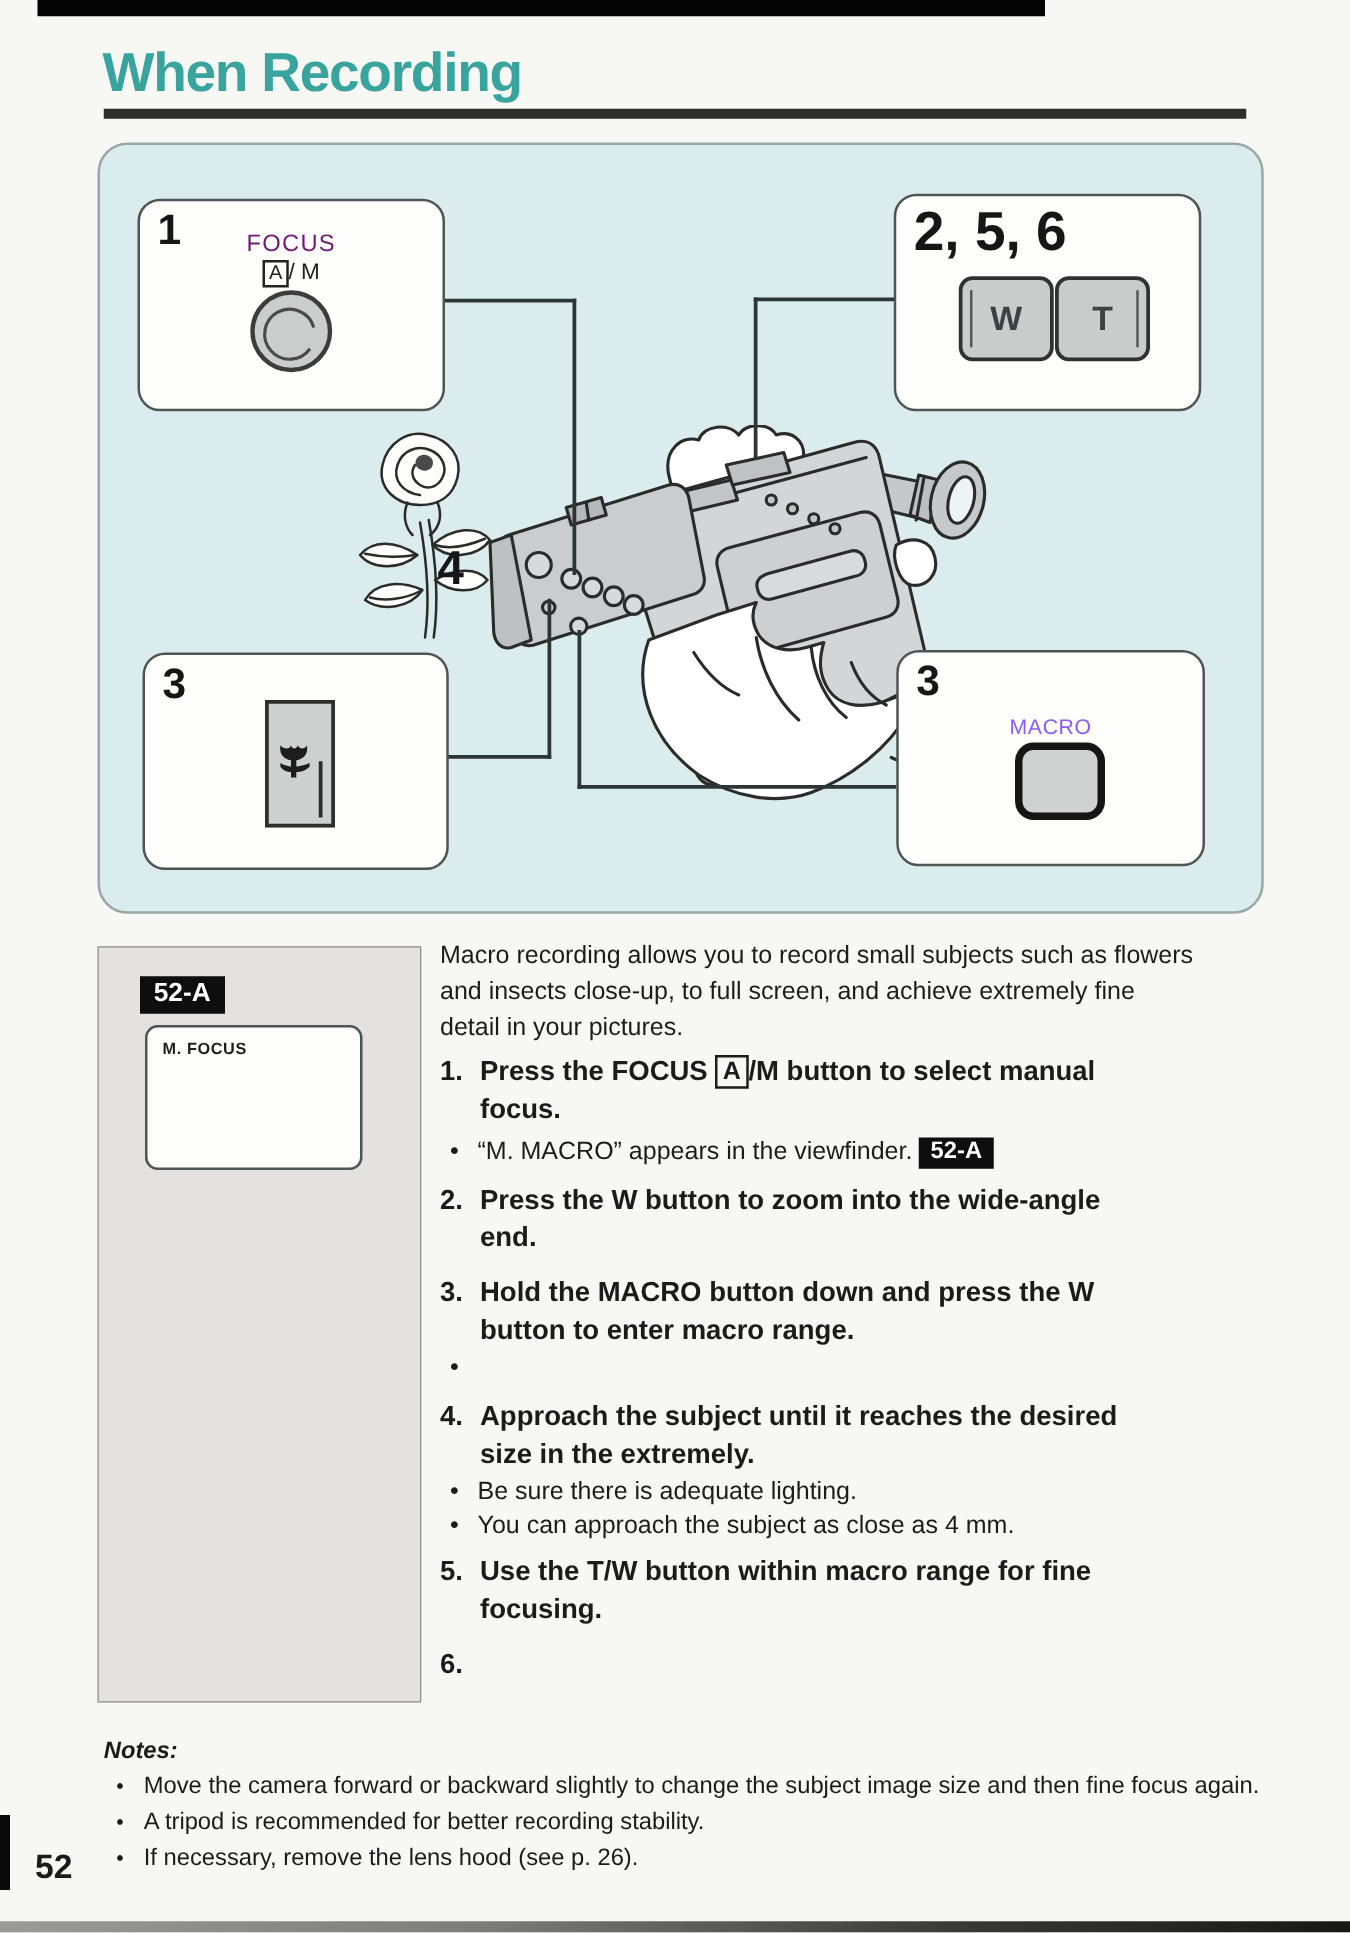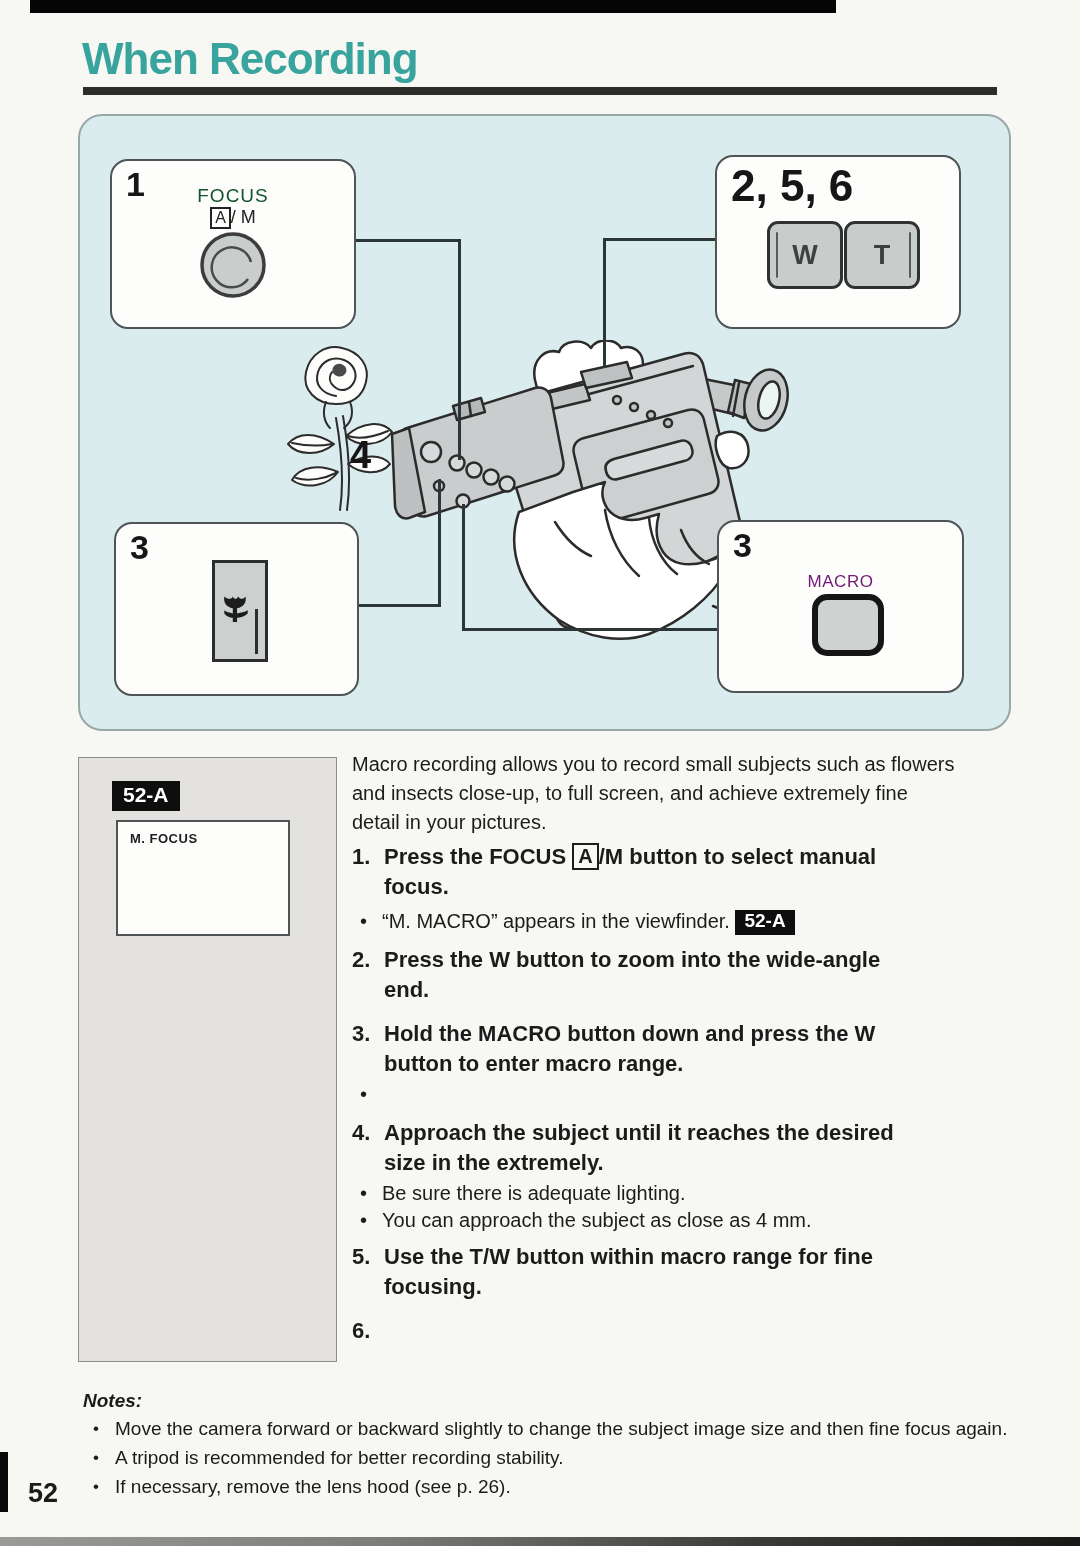--- a/index.html
+++ b/index.html
@@ -28,21 +28,21 @@
   .diagram{position:absolute;left:78px;top:114px;width:929px;height:613px;
     background:#dbecee;border:2px solid #98a8a9;border-radius:24px;}
   .dg-box{position:absolute;background:#fdfdfc;border:2px solid #4f5456;border-radius:18px;}
   .dg-num{position:absolute;left:14px;top:4px;font-size:34px;font-weight:bold;color:#161616;}
   #box1{left:30px;top:43px;width:242px;height:166px;}
   #box256{left:635px;top:39px;width:242px;height:170px;}
   #box3l{left:34px;top:406px;width:241px;height:170px;}
   #box3r{left:637px;top:404px;width:243px;height:169px;}
 
   .focus-label{position:absolute;left:0;right:0;top:24px;text-align:center;
-    font-size:19px;color:#14532d;letter-spacing:1px;}
+    font-size:19px;color:#701a75;letter-spacing:1px;}
   .focus-am{position:absolute;left:0;right:0;top:46px;text-align:center;font-size:18px;color:#222;}
   .boxA{display:inline-block;border:2px solid #222;padding:0 3px;line-height:18px;font-size:16px;}
   .focus-btn{position:absolute;left:87px;top:70px;}
 
   .rocker{position:absolute;left:50px;top:62px;width:150px;height:68px;}
   .key{position:absolute;top:2px;width:70px;height:62px;border-radius:11px;
     background:#c8ccca;border:3px solid #2f3233;
     display:flex;align-items:center;justify-content:center;
     font-size:27px;font-weight:bold;color:#3e4142;}
   .key.w{left:0;}
@@ -50,37 +50,37 @@
   .key .ridge{position:absolute;top:8px;bottom:8px;width:2px;background:#555a5b;border-radius:2px;}
   .key.w .ridge{left:6px;}
   .key.t .ridge{right:6px;}
 
   .macro-switch{position:absolute;left:96px;top:36px;width:50px;height:96px;
     background:#ccd0cf;border:3px solid #2c2e2e;}
   .macro-switch .bar{position:absolute;right:7px;top:46px;bottom:5px;width:3px;background:#2c2e2e;}
   .macro-switch svg{position:absolute;left:6px;top:26px;}
 
   .macro-label{position:absolute;left:0;right:0;top:50px;text-align:center;
-    font-size:17px;color:#701a75;letter-spacing:.5px;}
+    font-size:17px;color:#8b5cf6;letter-spacing:.5px;}
   .macro-btn{position:absolute;left:93px;top:72px;width:60px;height:50px;border-radius:15px;
     background:#ced2d0;border:6px solid #151515;}
 
   .subject4{position:absolute;left:270px;top:318px;font-size:38px;font-weight:bold;color:#161616;}
 
   .conn{position:absolute;background:#2c3636;}
   .rose-svg{position:absolute;left:184px;top:216px;}
   .cam-svg{position:absolute;left:307px;top:224px;}
 
   
   .sidebar{position:absolute;left:78px;top:757px;width:257px;height:603px;
     background:#e3e2de;border:1px solid #8d8d8a;}
   .vf-badge{position:absolute;left:33px;top:23px;background:#0e0e0e;color:#fff;
     font-size:21px;font-weight:bold;padding:2px 11px 4px;}
   .viewfinder{position:absolute;left:37px;top:62px;width:170px;height:112px;
-    background:#fdfdfc;border:2px solid #4f5456;border-radius:0;text-align:center;}
+    background:#fdfdfc;border:2px solid #4f5456;border-radius:10px;text-align:center;}
   .vf-text{position:absolute;left:12px;top:9px;font-size:13px;font-weight:bold;
     letter-spacing:.5px;color:#1d1d1d;}
 
   
   .intro{position:absolute;left:352px;top:750px;width:665px;
     font-size:20px;line-height:29px;white-space:pre-line;color:#1c1c1c;}
   .step{position:absolute;left:352px;width:665px;display:flex;}
   .step .num{flex:0 0 32px;font-size:22px;font-weight:bold;line-height:30px;}
   .step .head{font-size:22px;font-weight:bold;line-height:30px;white-space:pre-line;}
   .bullet{position:absolute;left:360px;width:650px;display:flex;

